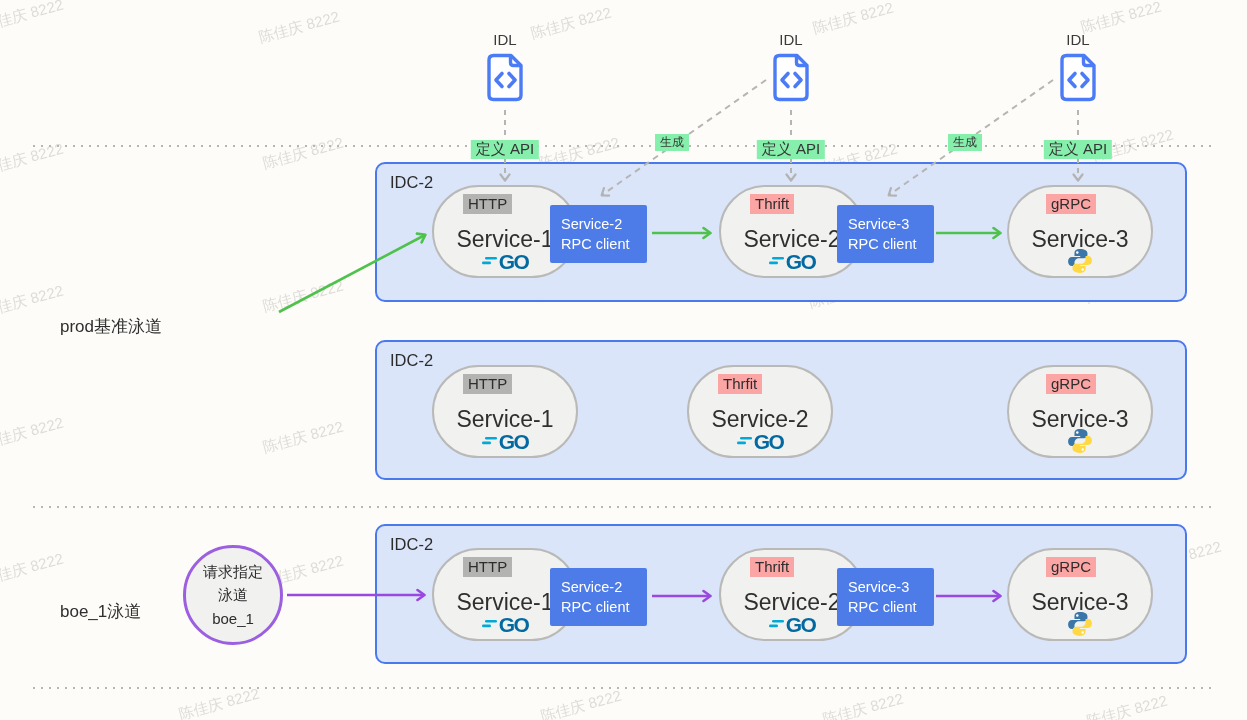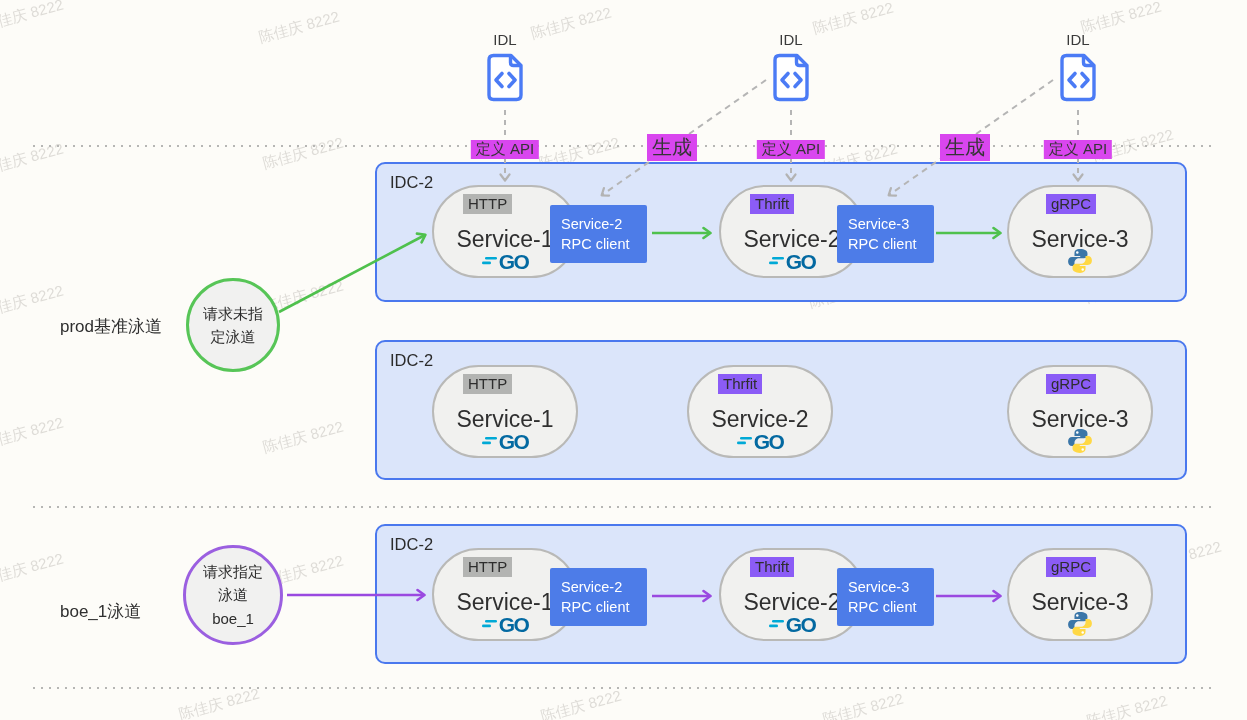--- a/index.html
+++ b/index.html
@@ -12,21 +12,21 @@
        background:repeating-linear-gradient(90deg,#b6b6b4 0 2.2px,transparent 2.2px 8px);}
 
   .idc{position:absolute;left:375px;width:812px;height:140px;background:#dbe5fa;
        border:2px solid #4a78ee;border-radius:10px;box-sizing:border-box;z-index:2;}
   .idc-label{position:absolute;left:13px;top:9px;font-size:16.5px;color:#2b2b2b;}
 
   .pill{position:absolute;width:146px;height:93px;background:#f1f1ef;border:2px solid #b9b9b7;
         border-radius:47px;box-sizing:border-box;z-index:3;}
   .tag{position:absolute;left:29px;top:7px;font-size:15px;color:#2d2d2d;padding:1px 5px;line-height:18px;}
   .tag.gray{background:#b3b4b2;}
-  .tag.blue{background:#8b5cf6;}
+  .tag.blue{background:#fca5a5;}
   .tag.shift{left:37px;}
   .svc-name{position:absolute;left:0;right:0;top:39px;text-align:center;font-size:23px;color:#2f2f2f;}
   .logo-row{position:absolute;left:0;right:0;top:60px;height:28px;display:flex;align-items:center;justify-content:center;}
 
   .go-logo{display:flex;align-items:center;gap:1px;}
   .go-text{font-size:21px;font-weight:800;color:#0369a1;letter-spacing:-1.5px;line-height:1;}
 
   .rpc{position:absolute;width:97px;height:58px;background:#4d7ce8;color:#fff;z-index:5;
        border-radius:2px;box-sizing:border-box;padding:9px 0 0 11px;font-size:14.5px;line-height:20px;}
 
@@ -34,22 +34,22 @@
           display:flex;flex-direction:column;align-items:center;justify-content:center;
           font-size:15px;line-height:1.55;color:#2d2d2d;text-align:center;}
   .circle.green{left:186px;top:278px;width:94px;height:94px;border:3px solid #57c557;}
   .circle.purple{left:183px;top:545px;width:100px;height:100px;border:3px solid #9b5fe0;text-align:right;}
 
   .lane-label{position:absolute;font-size:17px;color:#2f2f2f;z-index:2;white-space:nowrap;}
 
   .idl-group{position:absolute;width:80px;text-align:center;z-index:2;}
   .idl-title{font-size:15px;color:#3a3a3a;margin-bottom:5px;}
 
-  .flow-label{position:absolute;z-index:6;background:#d946ef;padding:0 5px;font-size:15px;color:#353535;white-space:nowrap;transform:translateX(-50%);}
-  .flow-label.gen{font-size:20px;}
+  .flow-label{position:absolute;z-index:6;background:#86efac;padding:0 5px;font-size:15px;color:#353535;white-space:nowrap;transform:translateX(-50%);}
+  .flow-label.gen{font-size:12px;}
 
   #arrows{position:absolute;left:0;top:0;z-index:4;pointer-events:none;}
 </style>
 </head>
 <body>
 
 <div id="canvas">
 
   <div class="wm" style="left:-18px;top:6px">陈佳庆 8222</div>
   <div class="wm" style="left:258px;top:18px">陈佳庆 8222</div>
@@ -295,24 +295,20 @@
     <line x1="766" y1="80" x2="602" y2="195" stroke="#b5b5b5" stroke-width="2" stroke-dasharray="6 5" marker-end="url(#mgray)"></line>
     <line x1="1053" y1="80" x2="889" y2="195" stroke="#b5b5b5" stroke-width="2" stroke-dasharray="6 5" marker-end="url(#mgray)"></line>
   </svg>
 
   <div class="flow-label" style="left:505px;top:140px">定义 API</div>
   <div class="flow-label" style="left:791px;top:140px">定义 API</div>
   <div class="flow-label" style="left:1078px;top:140px">定义 API</div>
   <div class="flow-label gen" style="left:672px;top:134px">生成</div>
   <div class="flow-label gen" style="left:965px;top:134px">生成</div>
 
-  <div class="circle green">
-    <div>请求未指</div>
-    <div>定泳道</div>
-  </div>
   <div class="circle purple">
     <div>请求指定</div>
     <div>泳道</div>
     <div>boe_1</div>
   </div>
 
   <div class="lane-label" style="left:60px;top:315px">prod基准泳道</div>
   <div class="lane-label" style="left:60px;top:600px">boe_1泳道</div>
 
 </div>

